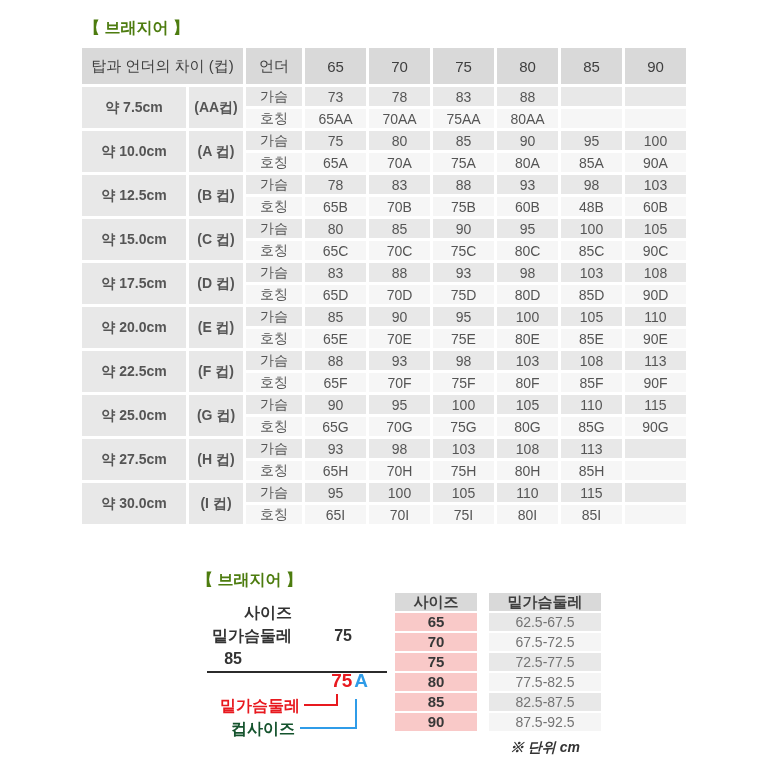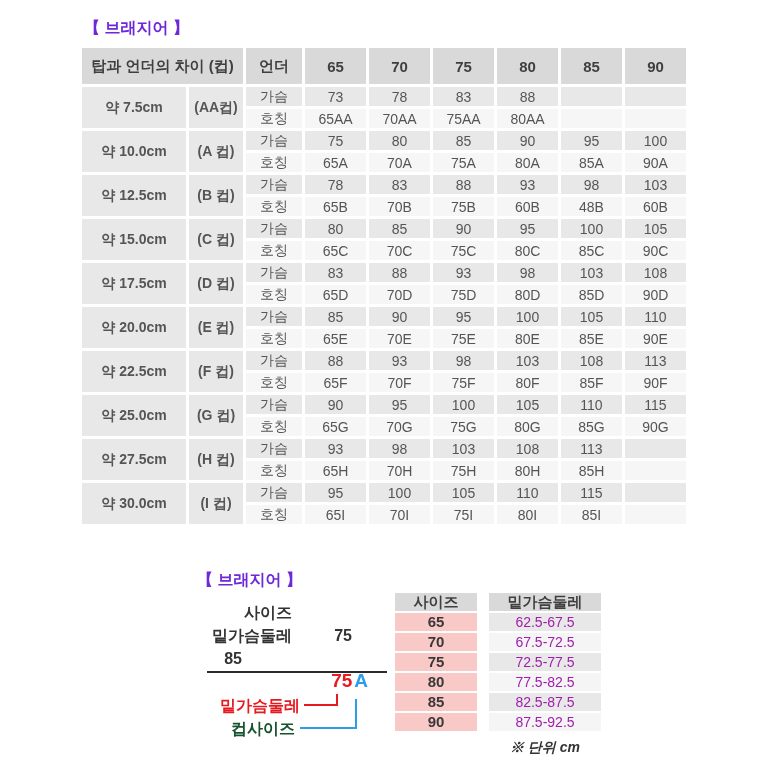--- a/index.html
+++ b/index.html
@@ -1,35 +1,35 @@
 <!DOCTYPE html>
 <html><head>
 <meta charset="utf-8">
 <style>
   html,body { margin:0; padding:0; background:#fff; }
   .canvas {
     position:relative; width:780px; height:780px; background:#ffffff;
     font-family:"Liberation Sans", sans-serif; overflow:hidden;
   }
   .sec-title {
-    position:absolute; font-size:16px; font-weight:bold; color:#6d28d9; white-space:nowrap;
+    position:absolute; font-size:16px; font-weight:bold; color:#4d7c0f; white-space:nowrap;
   }
   #title-main { left:84px; top:18px; }
   #title-guide { left:197px; top:570px; }
 
   
   table.main {
     position:absolute; left:79px; top:45px;
     border-collapse:separate; border-spacing:3px; table-layout:fixed;
   }
   table.main th, table.main td {
     text-align:center; vertical-align:middle; padding:0; overflow:hidden; white-space:nowrap;
   }
   table.main th.hdr {
-    background:#d9d9d9; height:36px; font-size:15px; font-weight:bold; color:#3f3f3f;
+    background:#d9d9d9; height:36px; font-size:15px; font-weight:normal; color:#3f3f3f;
   }
   table.main tr.r1 td { background:#e8e8e8; height:19px; font-size:14px; color:#555; }
   table.main tr.r2 td { background:#f6f6f6; height:19px; font-size:14px; color:#555; }
   table.main td.pink {
     background:#f9c9c8; font-size:15px; font-weight:bold; color:#383838;
   }
 
   
   #ex-rows { position:absolute; left:182px; top:601px; }
   .ex-row { display:flex; height:23px; line-height:23px; }
@@ -51,21 +51,21 @@
   #blue-v { left:355px; top:699px; width:2px;  height:30px; background:#2f9ce8; }
 
   
   #band-grid {
     position:absolute; left:395px; top:593px;
     display:grid; grid-template-columns:82px 112px; gap:2px 12px;
   }
   #band-grid div { height:18px; line-height:18px; text-align:center; white-space:nowrap; }
   #band-grid .bh { background:#d9d9d9; font-size:15px; font-weight:bold; color:#3f3f3f; }
   #band-grid .bs { background:#f9c9c8; font-size:15px; font-weight:bold; color:#383838; }
-  #band-grid .br { font-size:14px; color:#a21caf; }
+  #band-grid .br { font-size:14px; color:#737373; }
   #band-grid .dark  { background:#e8e8e8; }
   #band-grid .light { background:#f5f5f5;text-align:center; }
   #unit-note { position:absolute; left:455px; top:739px; width:125px; text-align:right;
                font-size:14px; font-weight:bold; color:#333;font-style:italic; }
 </style>
 </head>
 <body>
 
 <div class="canvas">
 

